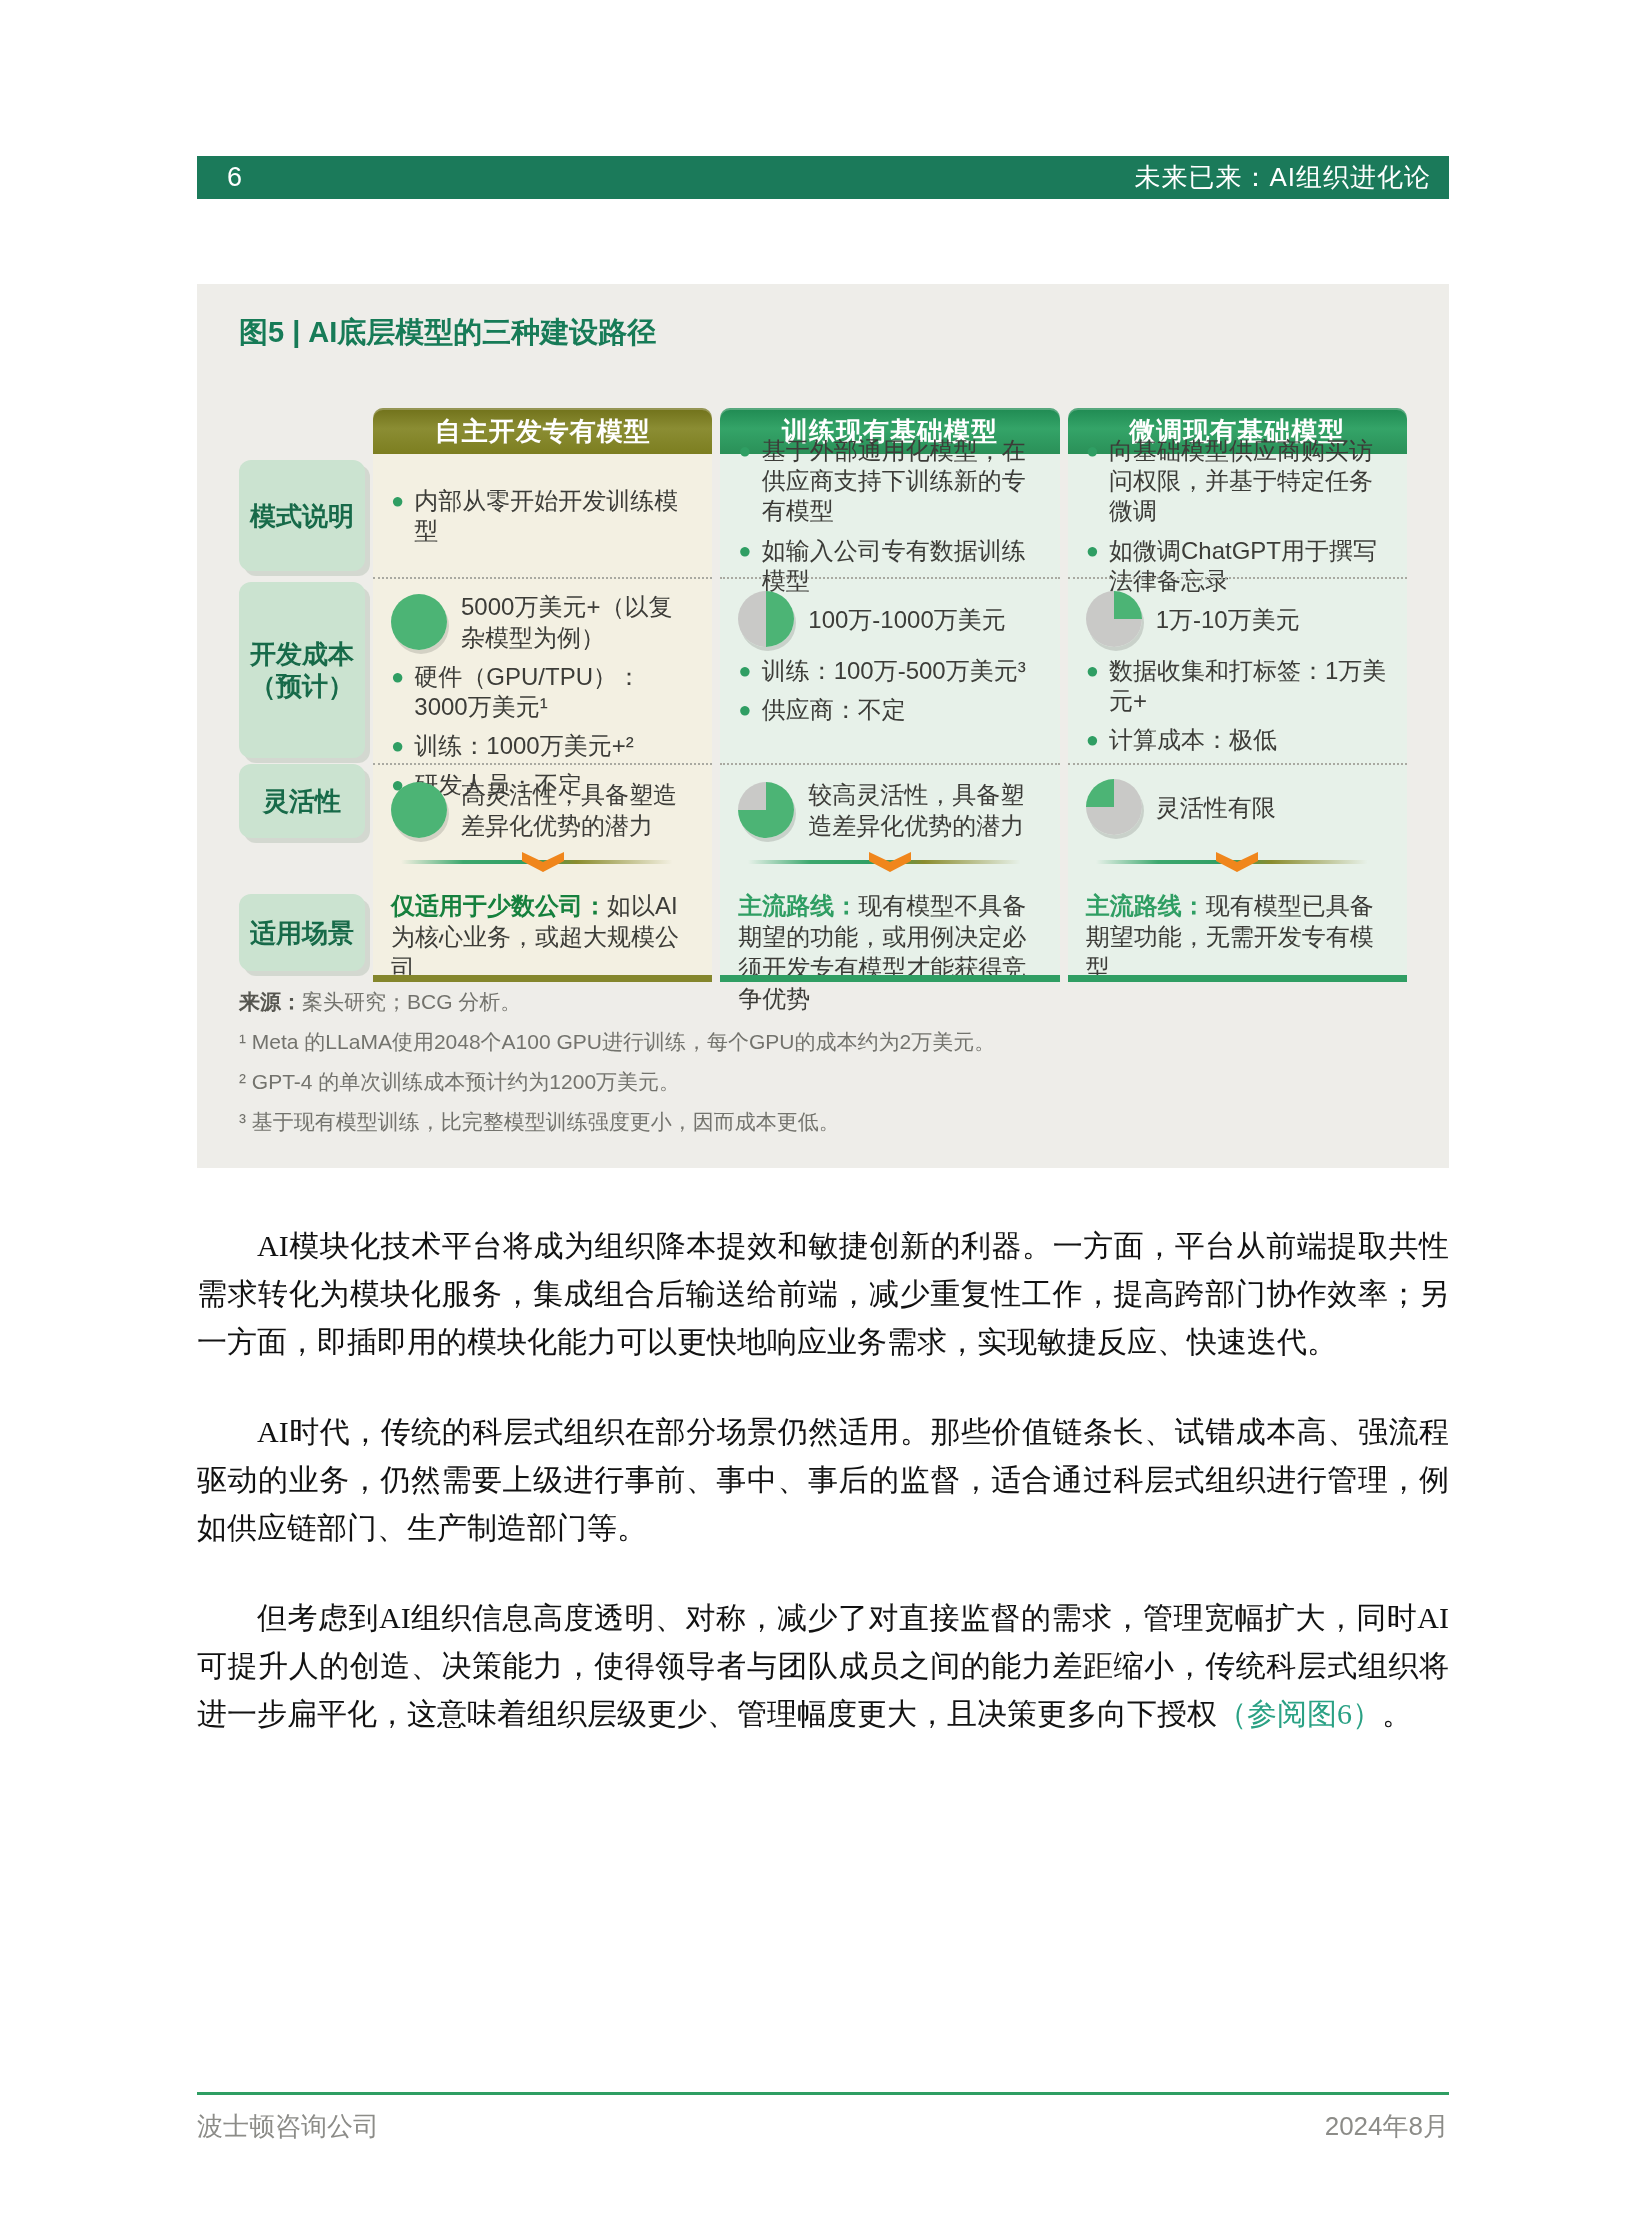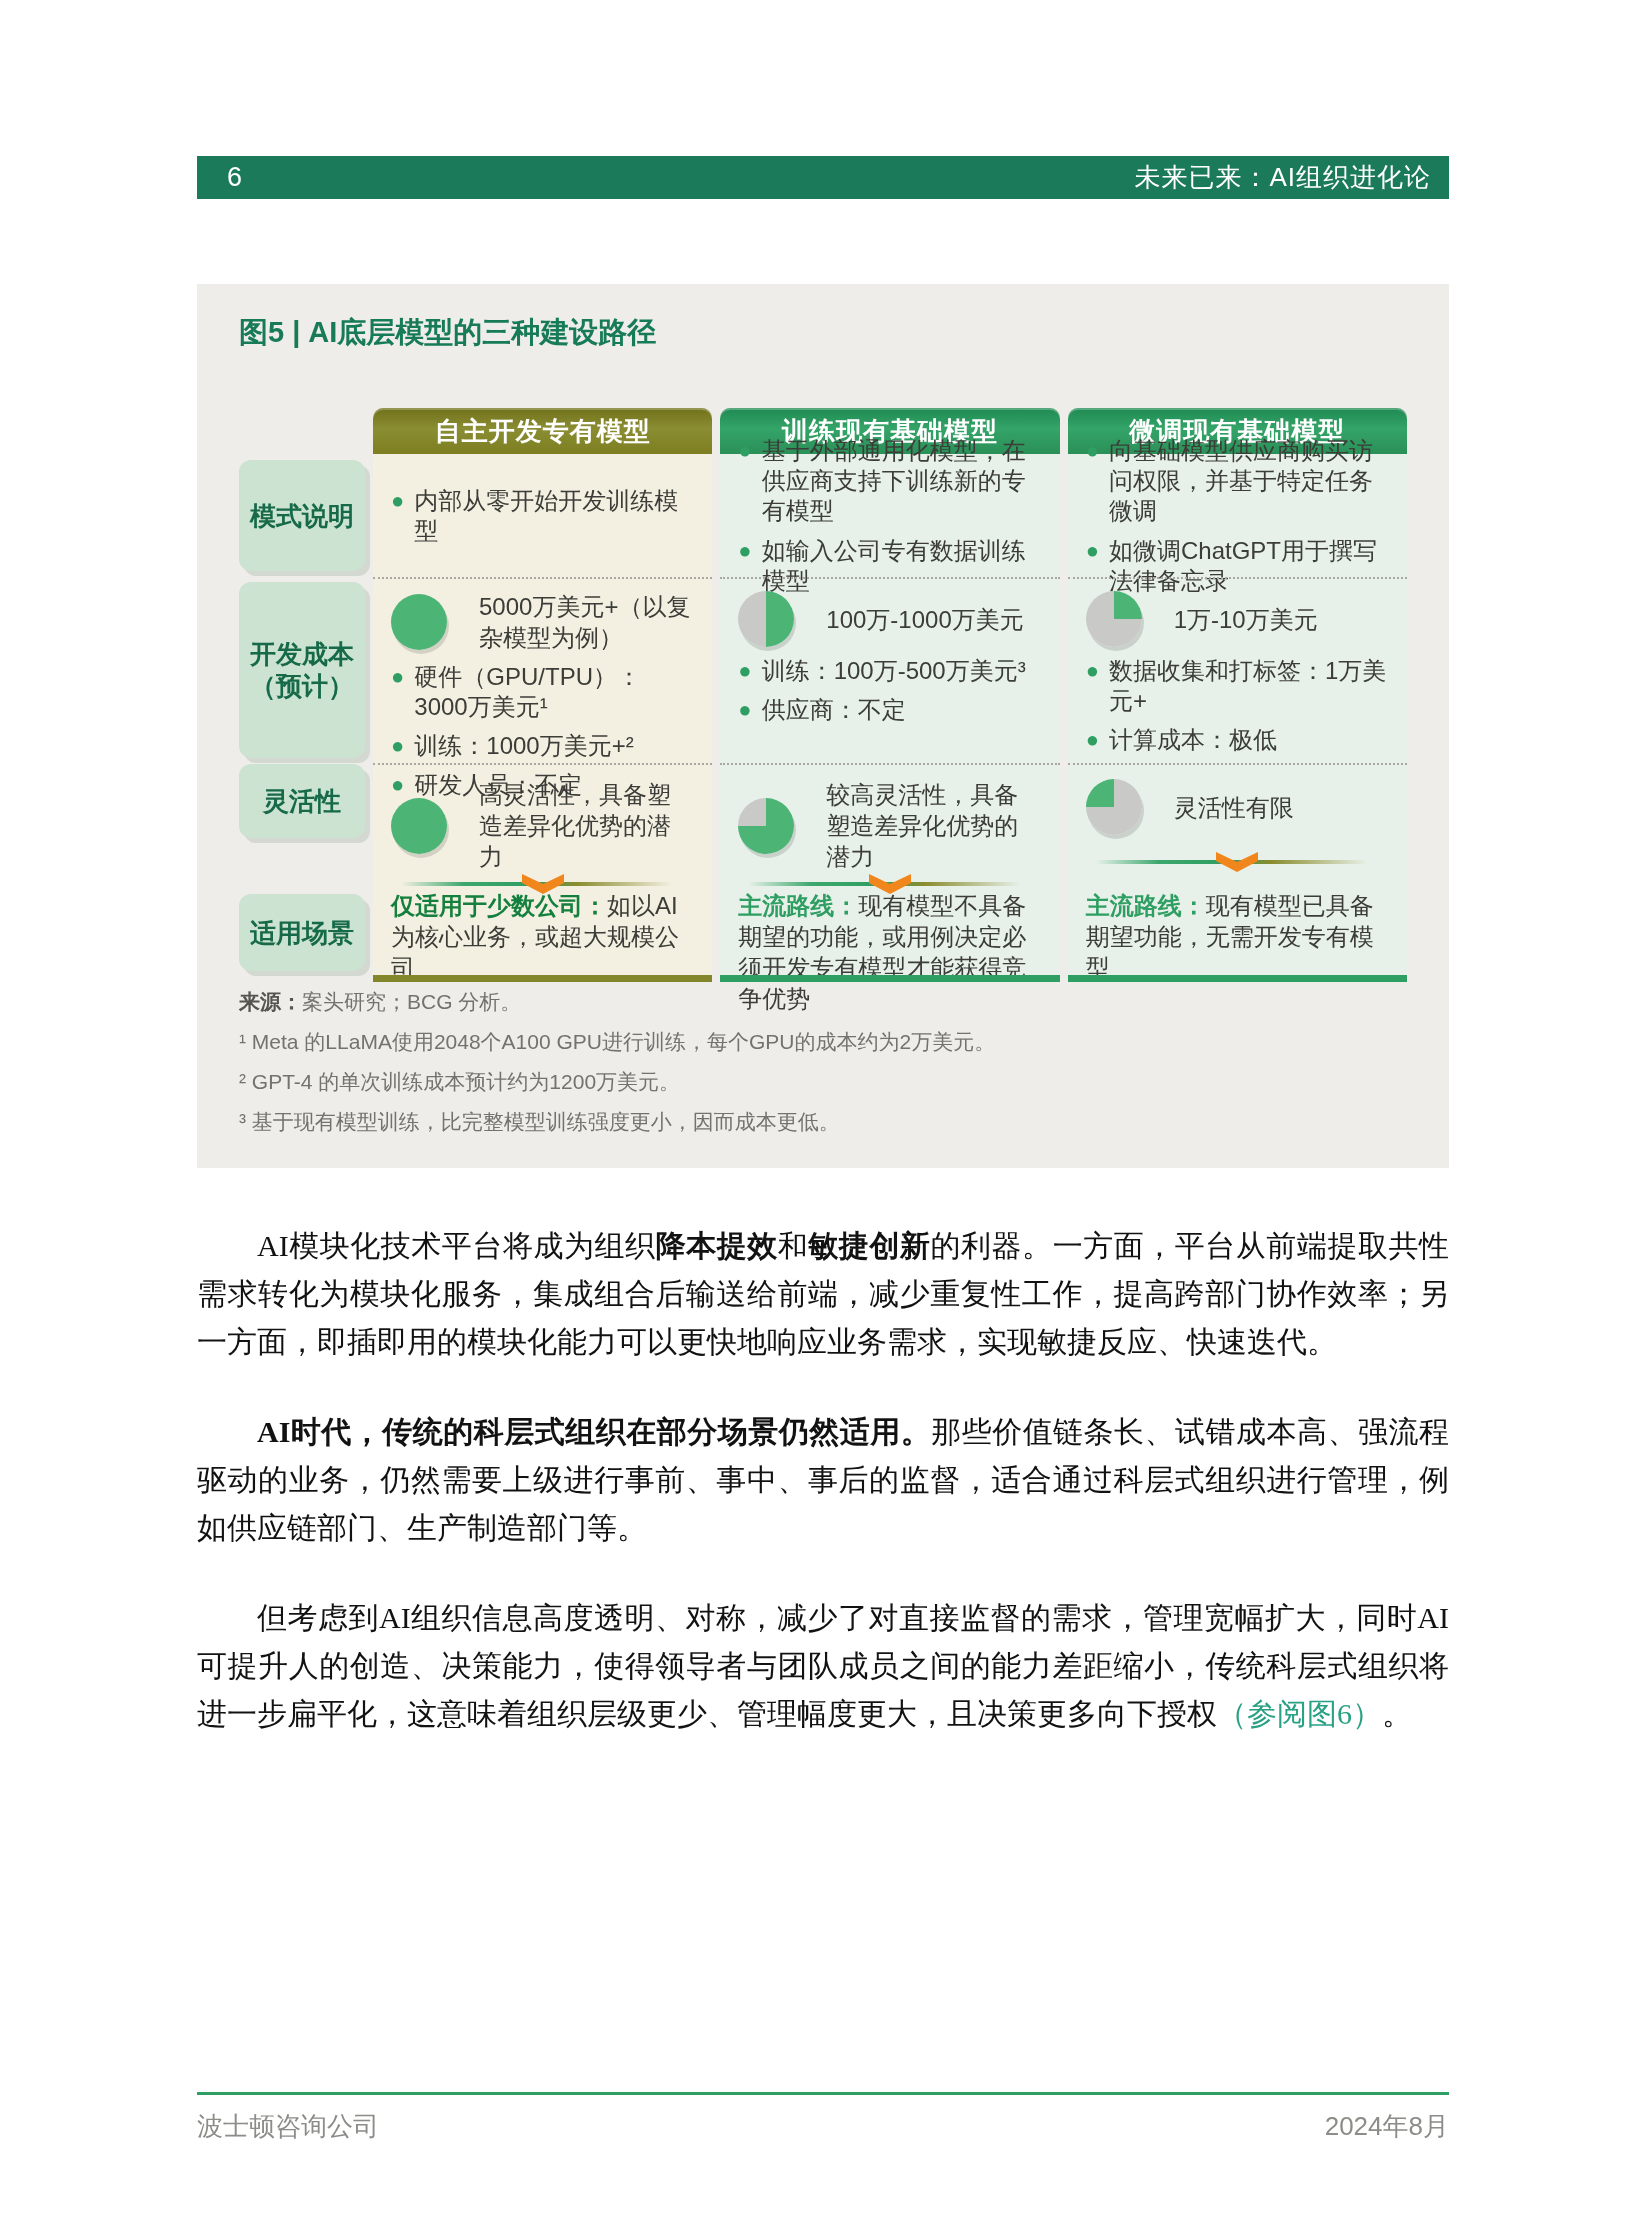--- a/index.html
+++ b/index.html
@@ -52,21 +52,21 @@
   .cell{padding:0 18px;box-sizing:border-box;}
   .sec-mode.cell{display:flex;flex-direction:column;justify-content:center;gap:10px;}
   .sec-cost.cell,.sec-flex.cell{border-top:2px dotted #a9a9a1;}
   .sec-flex.cell{display:flex;flex-direction:column;}
   .sec-scen.cell{padding-top:12px;}
 
   .bullet{display:flex;font-size:24px;line-height:30px;color:#3c3c38;}
   .bullet .dot{color:#2f9e63;margin-right:10px;font-size:22px;line-height:30px;}
   .sec-cost .bullet{margin-top:9px;}
 
-  .pie-row{display:flex;align-items:center;gap:32px;margin-top:12px;}
+  .pie-row{display:flex;align-items:center;gap:14px;margin-top:12px;}
   .sec-flex .pie-row{margin-top:14px;}
   .pie{width:56px;height:56px;border-radius:50%;flex:0 0 56px;box-shadow:2px 4px 0 rgba(0,0,0,0.13);}
   .pie-label{font-size:24px;line-height:31px;color:#3c3c38;}
 
   .arrow-line{position:relative;margin-top:auto;height:24px;margin-bottom:4px;}
   .arrow-line .gline{position:absolute;left:10px;right:10px;top:10px;height:4px;
       background:linear-gradient(90deg,rgba(231,241,233,0) 0%,#3da86e 22%,#2f9e63 45%,#8a8c2e 62%,rgba(231,241,233,0) 96%);}
   .arrow-line svg{position:absolute;left:50%;top:1px;transform:translateX(-50%);}
 
   .scen-text{font-size:24px;line-height:31px;color:#3c3c38;}
@@ -78,21 +78,21 @@
   .fig-notes .b{font-weight:bold;color:#55554f;}
   .fig-notes div{white-space:pre-wrap;}
 
   
   .bodytext{font-family:"Liberation Serif","DejaVu Serif",serif;color:#121212;
             font-size:30px;line-height:48px;text-align:justify;}
   .para{margin:0;text-indent:2em;}
   .p1{margin-top:54px;}
   .p2{margin-top:42px;}
   .p3{margin-top:42px;}
-  .bodytext .b{font-weight:bold;}
+  .bodytext .b{font-weight:normal;}
   .bodytext .g{color:#2aa184;}
   .section-heading{margin-top:46px;color:#28926f;font-size:31px;font-weight:bold;
                    font-family:"Liberation Serif","DejaVu Serif",serif;}
 
   
   .footer{position:absolute;left:197px;width:1252px;top:2092px;
           border-top:3px solid #2f9e63;display:flex;justify-content:space-between;
           padding-top:14px;color:#8c8c88;font-size:26px;}
 </style>
 </head>

